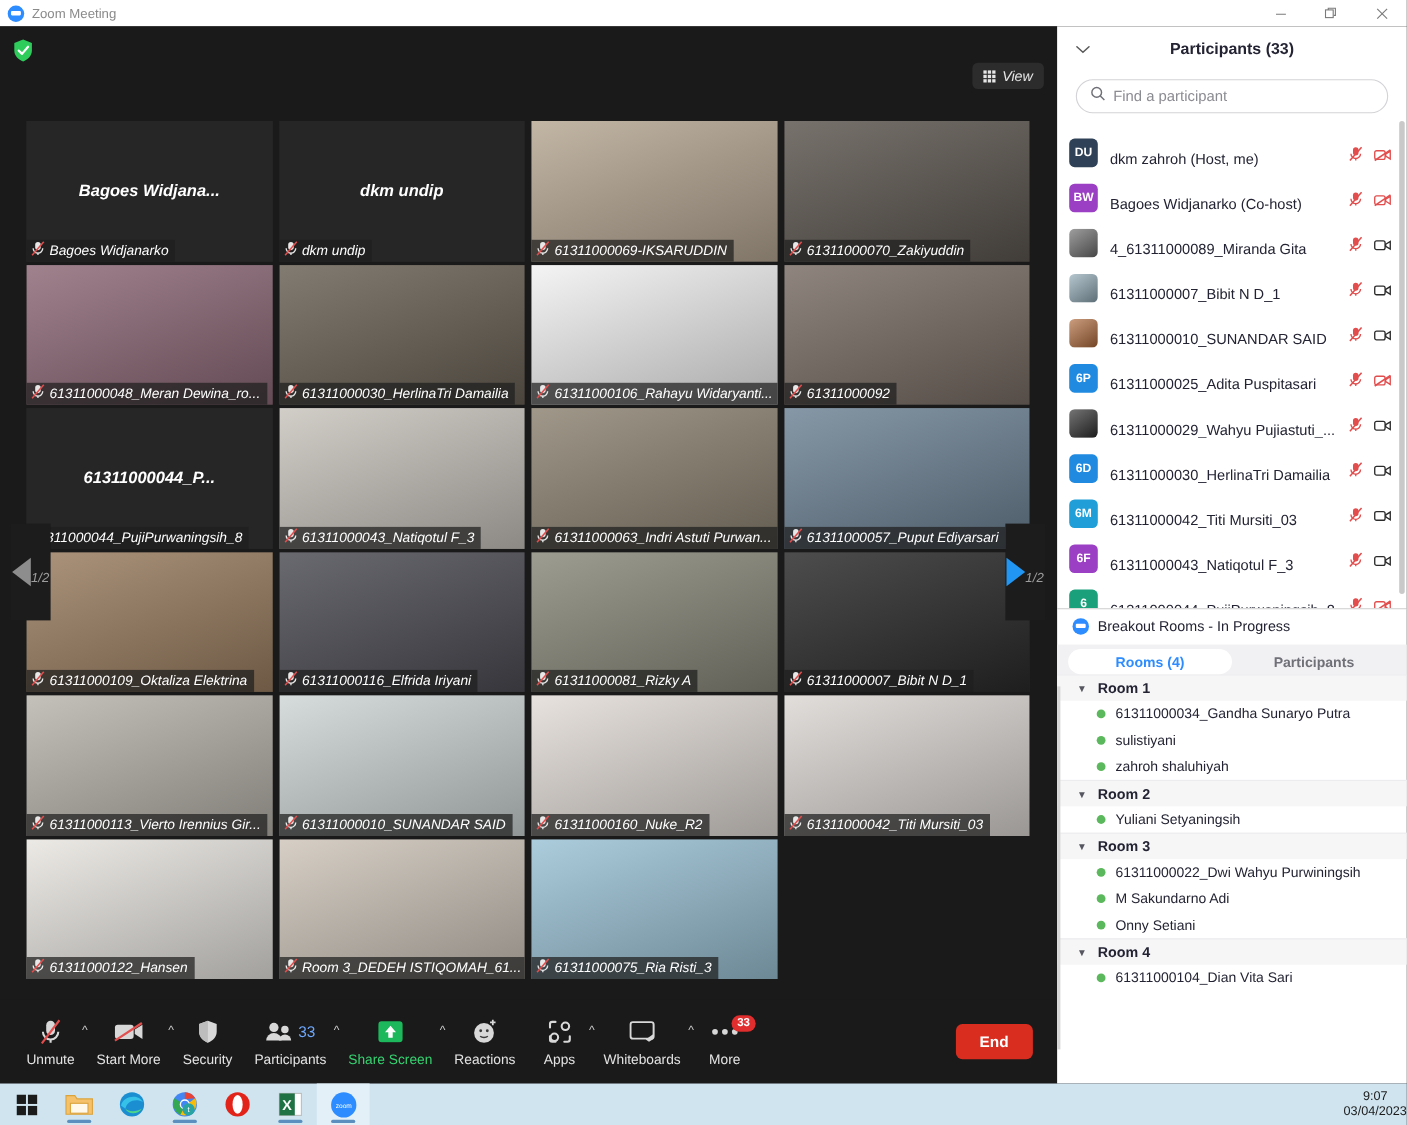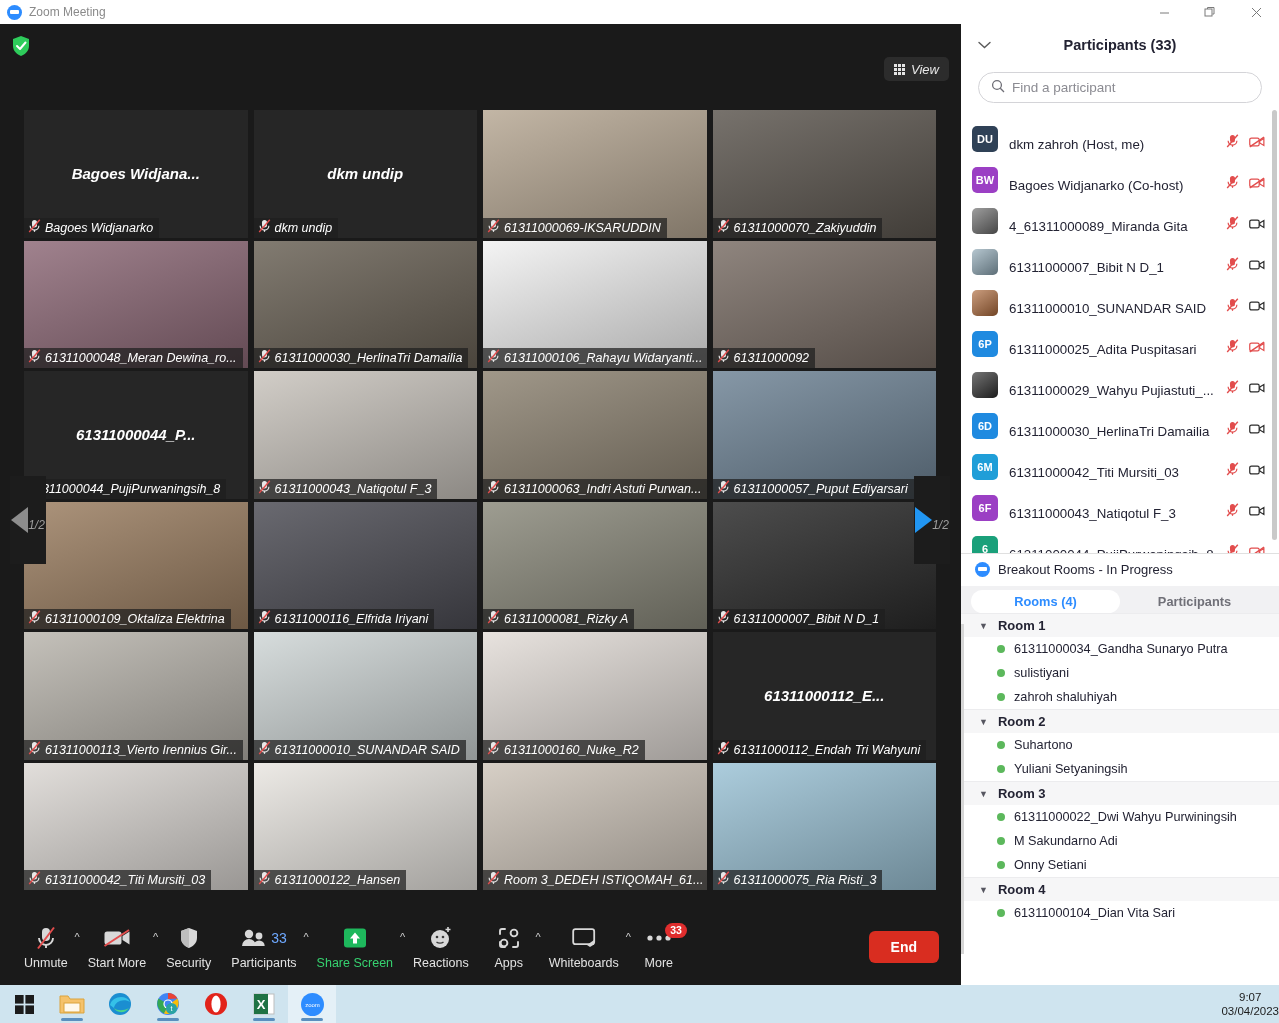--- a/index.html
+++ b/index.html
@@ -484,33 +484,20 @@
           <div class="label">
             <span class="micoff"><svg viewBox="0 0 14 15" width="13" height="14">
                 <rect x="4.3" y="1" width="5.4" height="8" rx="2.7" fill="#e8e8e8"></rect>
                 <path d="M2.3 7.2 a4.7 4.7 0 0 0 9.4 0" fill="none" stroke="#e8e8e8" stroke-width="1.3"></path>
                 <line x1="7" y1="11.6" x2="7" y2="13.8" stroke="#e8e8e8" stroke-width="1.3"></line>
                 <line x1="1.3" y1="13.9" x2="12.7" y2="0.8" stroke="#e24d4d" stroke-width="1.5"></line>
               </svg></span>
             <span>61311000160_Nuke_R2</span>
           </div>
         </div>
-        <div class="tile active">
-          <div class="bg" style="background:#262626"></div>
-          <div class="nameonly">61311000112_E...</div>
-          <div class="label">
-            <span class="micoff"><svg viewBox="0 0 14 15" width="13" height="14">
-                <rect x="4.3" y="1" width="5.4" height="8" rx="2.7" fill="#e8e8e8"></rect>
-                <path d="M2.3 7.2 a4.7 4.7 0 0 0 9.4 0" fill="none" stroke="#e8e8e8" stroke-width="1.3"></path>
-                <line x1="7" y1="11.6" x2="7" y2="13.8" stroke="#e8e8e8" stroke-width="1.3"></line>
-                <line x1="1.3" y1="13.9" x2="12.7" y2="0.8" stroke="#e24d4d" stroke-width="1.5"></line>
-              </svg></span>
-            <span>61311000112_Endah Tri Wahyuni</span>
-          </div>
-        </div>
         <div class="tile">
           <div class="bg" style="background:#dcd8d4;background-image:linear-gradient(160deg,rgba(255,255,255,0.16),rgba(0,0,0,0.3));"></div>
           <div class="label">
             <span class="micoff"><svg viewBox="0 0 14 15" width="13" height="14">
                 <rect x="4.3" y="1" width="5.4" height="8" rx="2.7" fill="#e8e8e8"></rect>
                 <path d="M2.3 7.2 a4.7 4.7 0 0 0 9.4 0" fill="none" stroke="#e8e8e8" stroke-width="1.3"></path>
                 <line x1="7" y1="11.6" x2="7" y2="13.8" stroke="#e8e8e8" stroke-width="1.3"></line>
                 <line x1="1.3" y1="13.9" x2="12.7" y2="0.8" stroke="#e24d4d" stroke-width="1.5"></line>
               </svg></span>
             <span>61311000042_Titi Mursiti_03</span>
@@ -894,24 +881,20 @@
           <span class="dot"></span>
           <span class="mname">sulistiyani</span>
         </div>
         <div class="bmember">
           <span class="dot"></span>
           <span class="mname">zahroh shaluhiyah</span>
         </div>
         <div class="broom">
           <span class="caret-s">▼</span>
           <span class="rname">Room 2</span>
-        </div>
-        <div class="bmember">
-          <span class="dot"></span>
-          <span class="mname">Suhartono</span>
         </div>
         <div class="bmember">
           <span class="dot"></span>
           <span class="mname">Yuliani Setyaningsih</span>
         </div>
         <div class="broom">
           <span class="caret-s">▼</span>
           <span class="rname">Room 3</span>
         </div>
         <div class="bmember">

